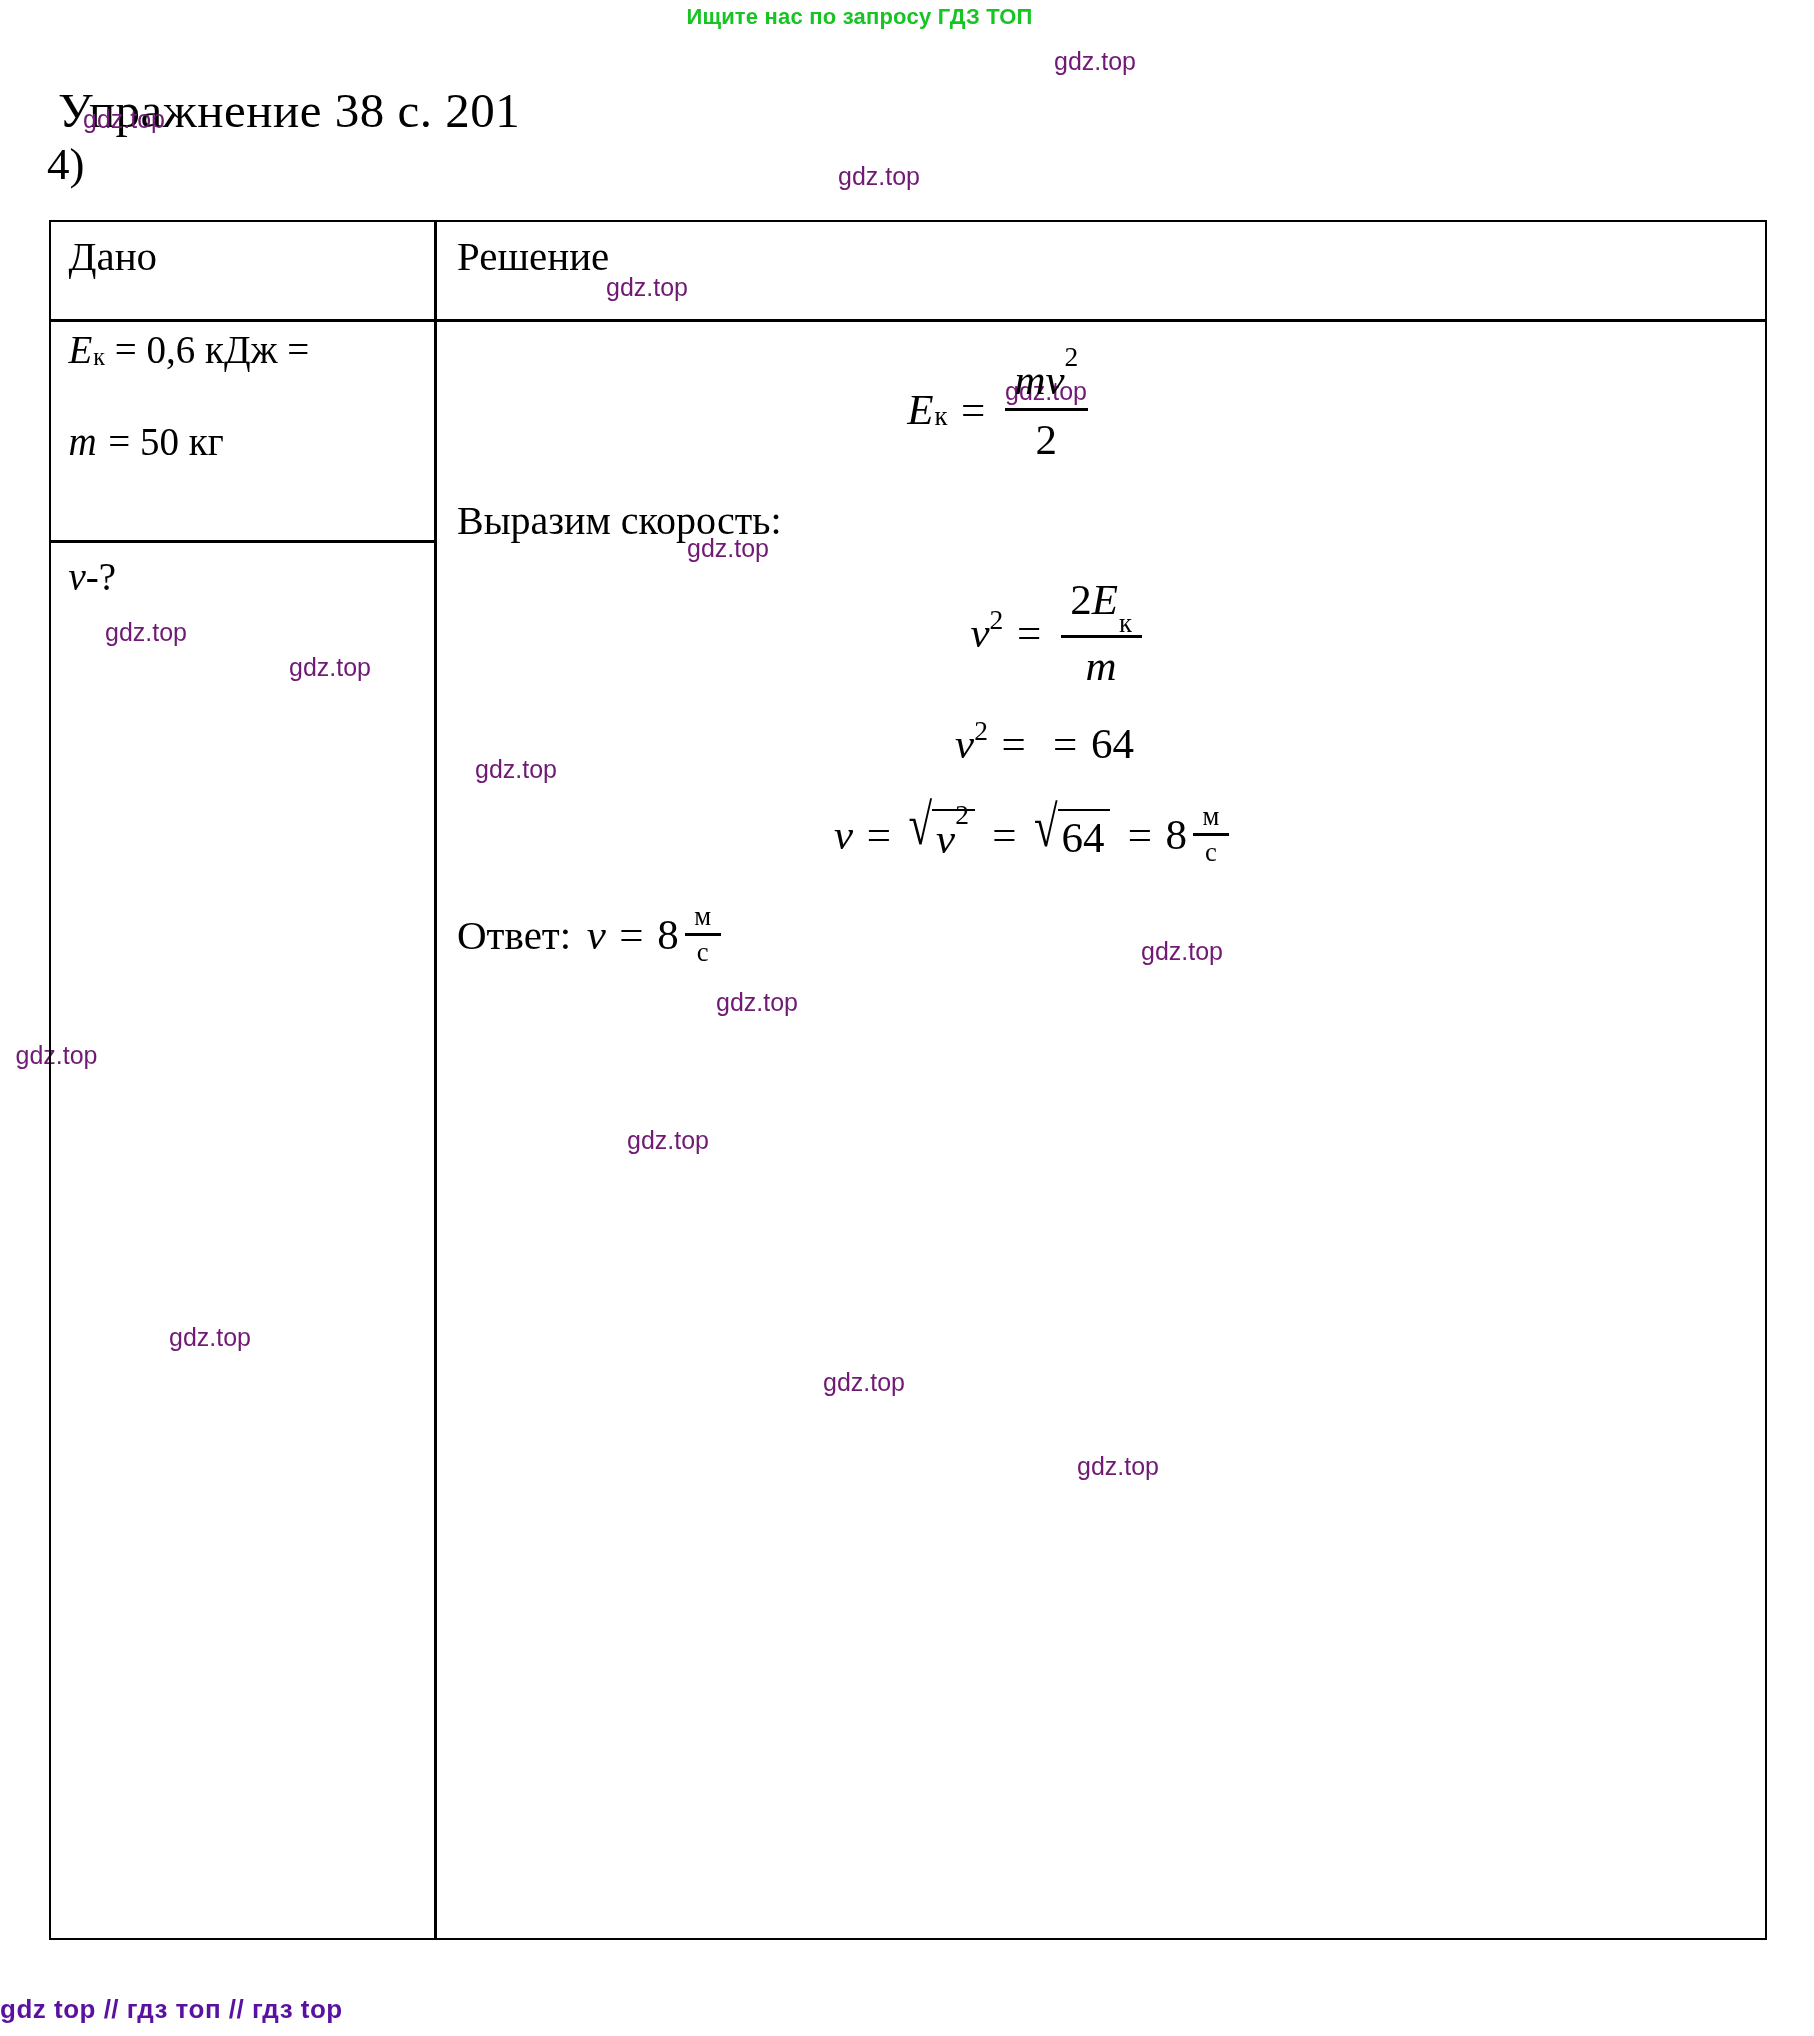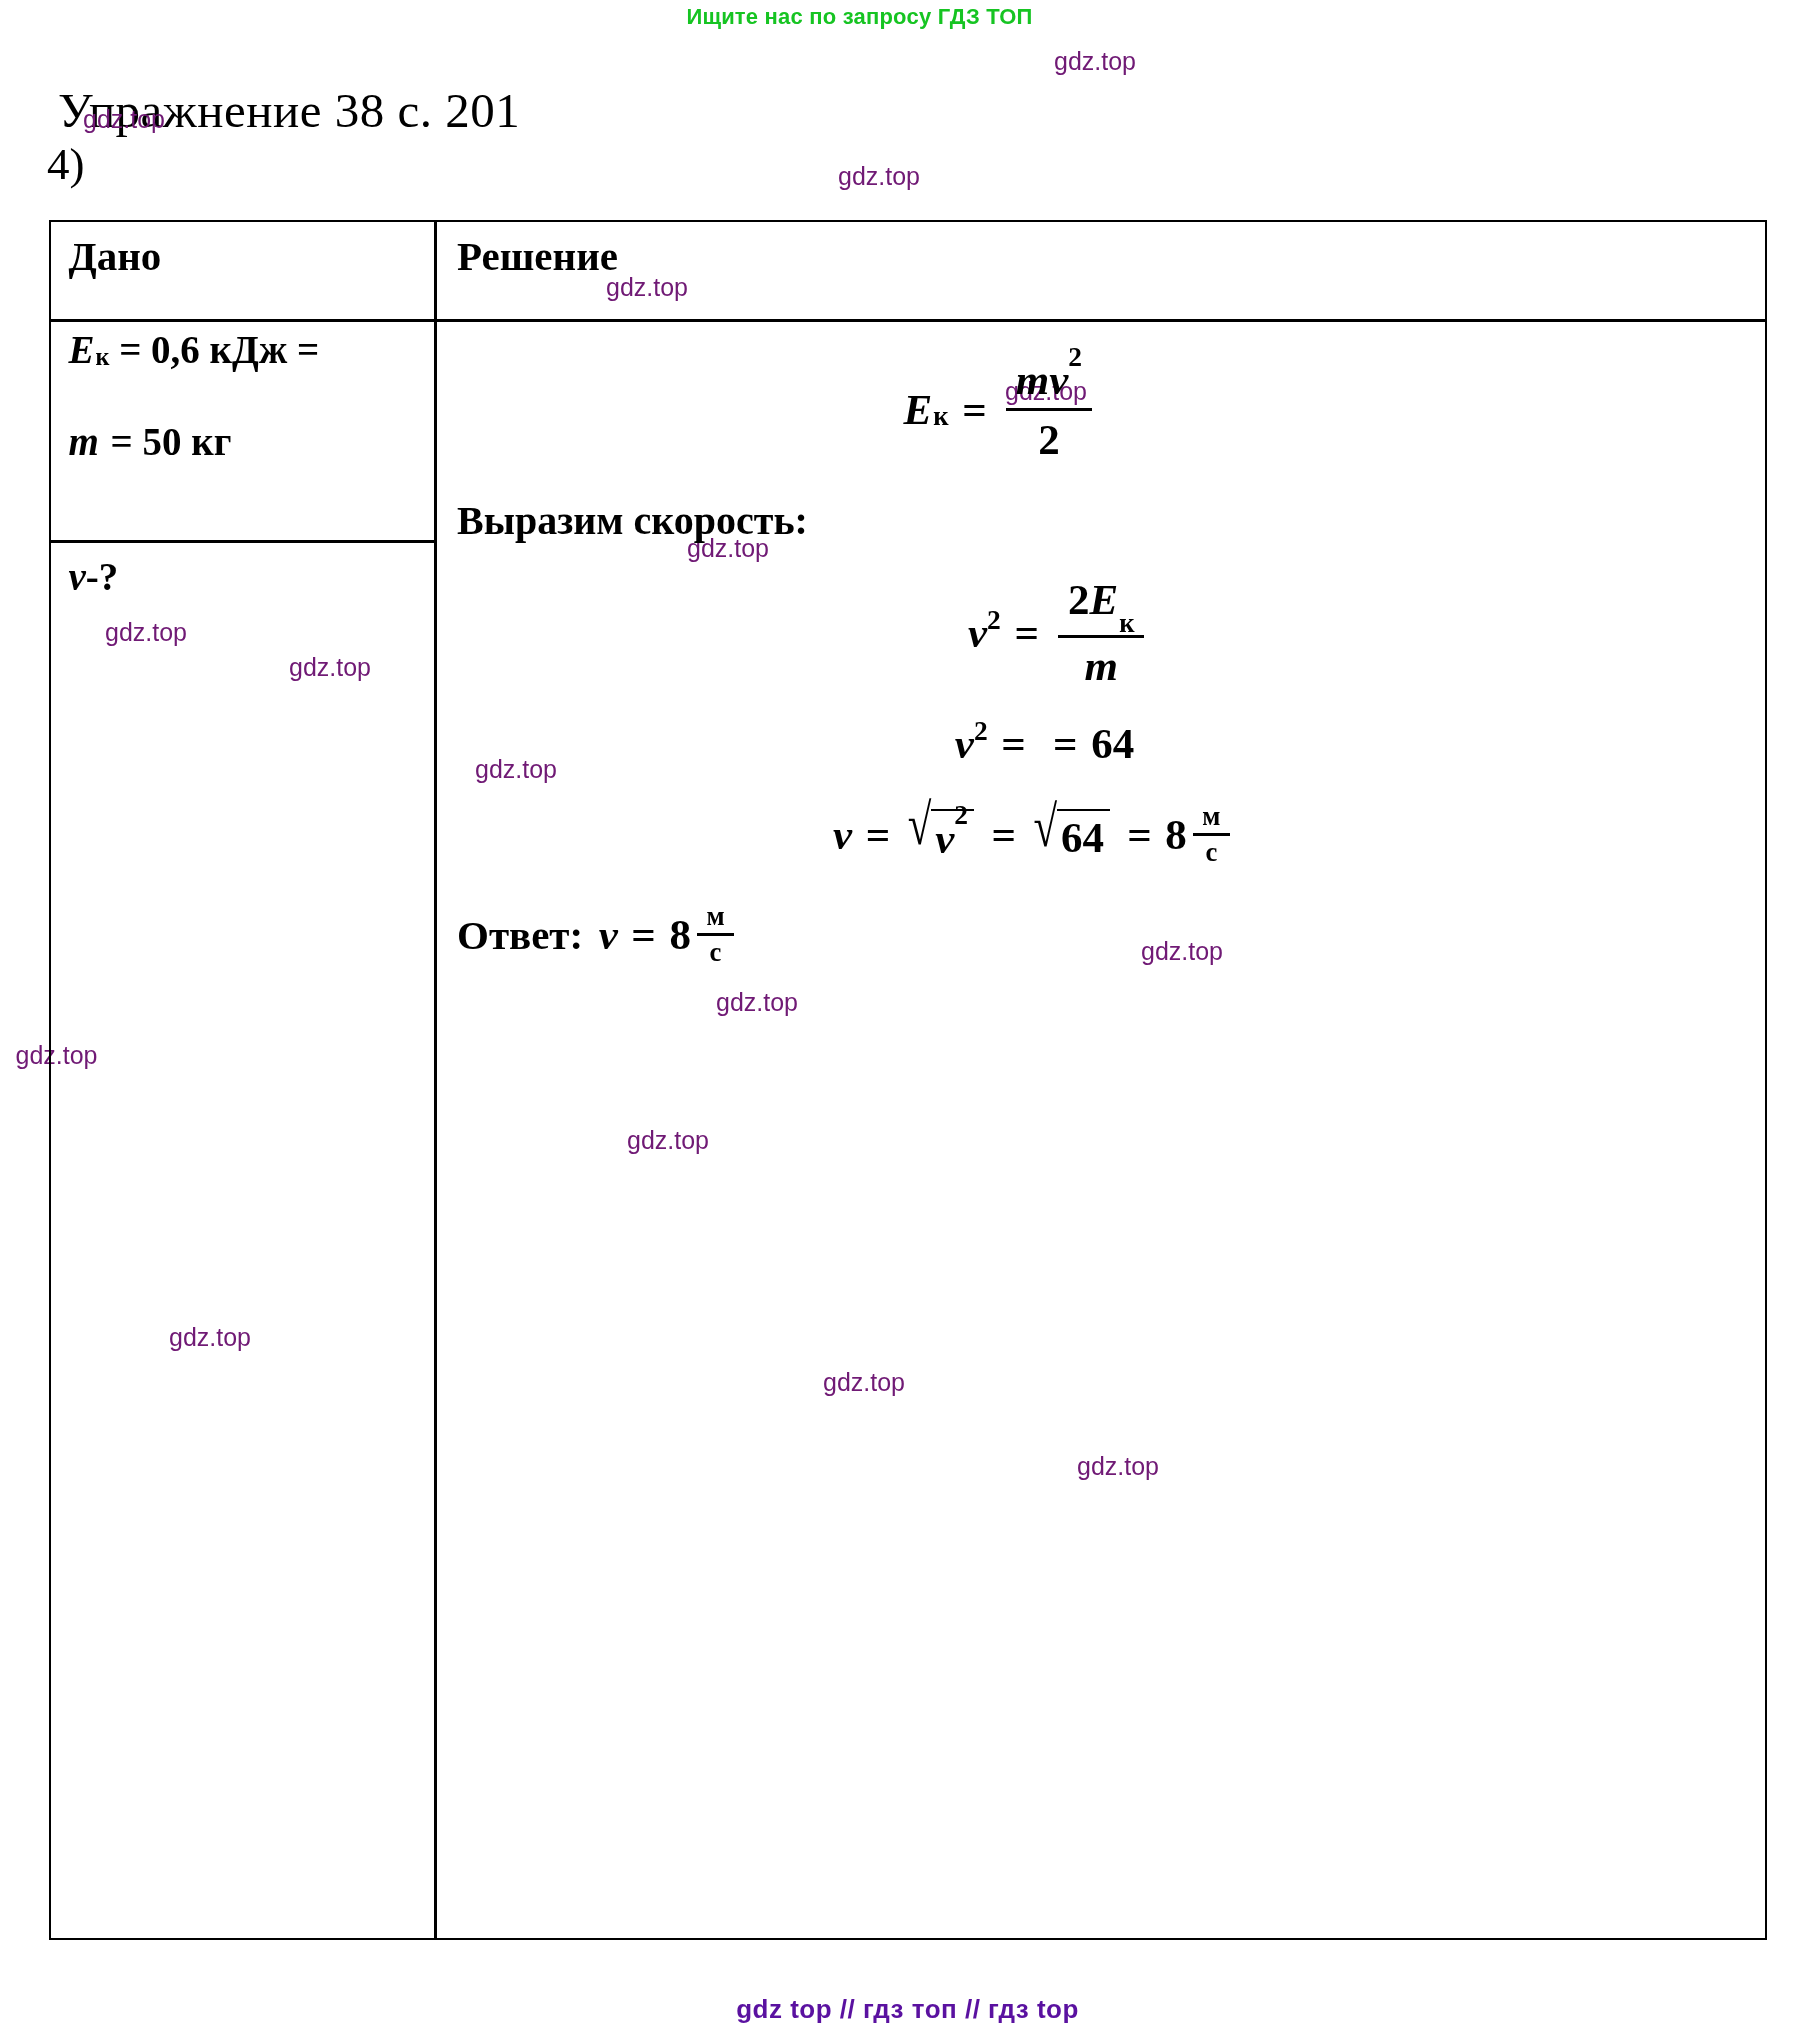--- a/index.html
+++ b/index.html
@@ -59,21 +59,20 @@
 
   
   .solution-table {
     position: absolute;
     left: 49px;
     top: 220px;
     width: 1718px;
     height: 1720px;
     border: 2.9px solid #000;
     box-sizing: border-box;
-    font-weight: bold;
   }
   .table-inner {
     position: relative;
     width: 100%;
     height: 100%;
   }
   
   .v-divider {
     position: absolute;
     left: 383px;
@@ -213,21 +212,20 @@
     font-size: 41px;
     margin-top: 33px;
   }
 
   
   .footer {
     position: absolute;
     bottom: 11.6px;
     left: 0;
     width: 1815px;
-    text-align: center;
     font-family: "Liberation Sans", sans-serif;
     font-size: 26px;
     font-weight: bold;
     color: #5a11a0;
     letter-spacing: 0.5px;
   }
 </style>
 </head>
 <body>
 

